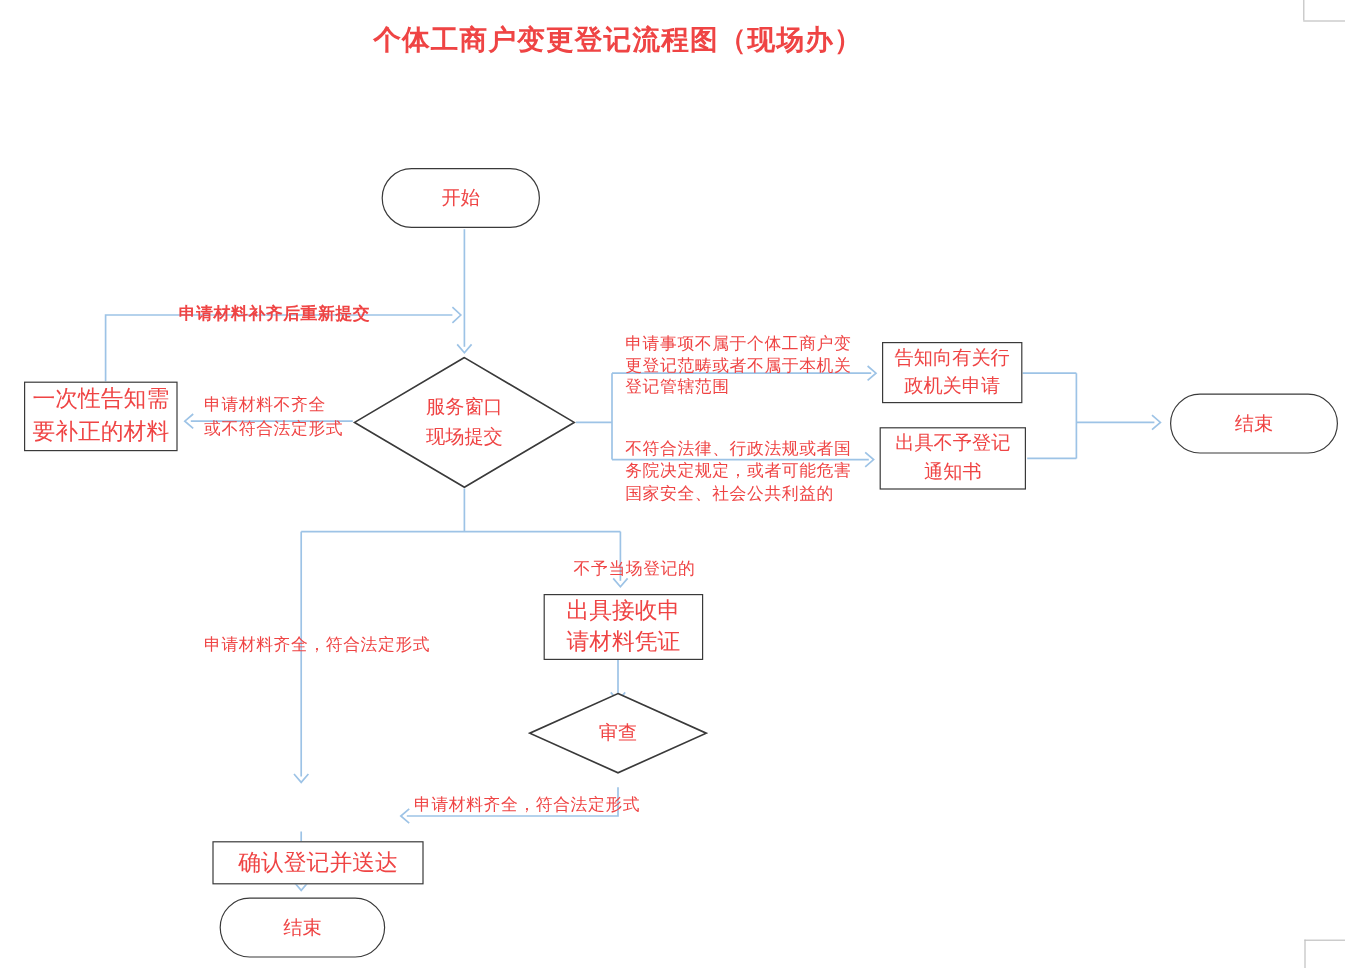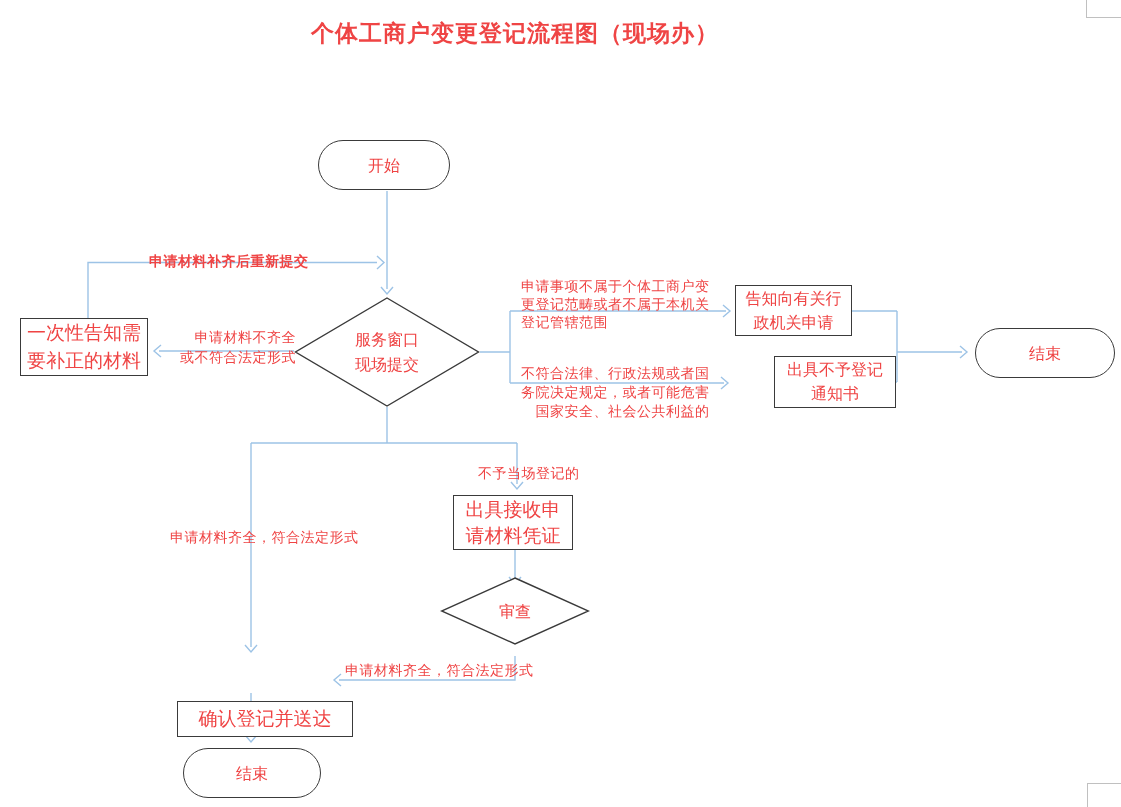--- a/index.html
+++ b/index.html
@@ -95,30 +95,30 @@
   <div class="shape rect fs19" style="left:20px;top:318px;width:128px;height:58px;line-height:28px;">
     <span>一次性告知需
 要补正的材料</span>
   </div>
 
   <div class="shape rect fs16" style="left:735px;top:285px;width:117px;height:51px;line-height:24px;">
     <span>告知向有关行
 政机关申请</span>
   </div>
 
-  <div class="shape rect fs16" style="left:733px;top:356px;width:122px;height:52px;line-height:24px;margin-left:41px;">
+  <div class="shape rect fs16" style="left:733px;top:356px;width:122px;height:52px;line-height:24px;">
     <span>出具不予登记
 通知书</span>
   </div>
 
   <div class="shape oval fs16" style="left:975px;top:328px;width:140px;height:50px;">
     <span>结束</span>
   </div>
 
-  <div class="shape rect fs19" style="left:453px;top:495px;width:120px;height:55px;line-height:26px;">
+  <div class="shape rect fs19" style="left:453px;top:495px;width:133px;height:55px;line-height:26px;">
     <span>出具接收申
 请材料凭证</span>
   </div>
 
   <div class="shape diamond fs16" style="left:440px;top:577px;width:150px;height:68px;">
     <svg width="150" height="68" viewBox="0 0 150 68">
       <polygon points="75,1 148.5,34 75,67 1.5,34" fill="#ffffff" stroke="#3a3a3a" stroke-width="1.4"></polygon>
     </svg>
     <span>审查</span>
   </div>
@@ -126,28 +126,28 @@
   <div class="shape rect fs19" style="left:177px;top:657px;width:176px;height:36px;margin-top:44px;">
     <span>确认登记并送达</span>
   </div>
 
   <div class="shape oval fs16" style="left:183px;top:748px;width:138px;height:50px;">
     <span>结束</span>
   </div>
 
   <div class="elabel" style="left:149px;top:252px;font-weight:bold;">申请材料补齐后重新提交</div>
 
-  <div class="elabel" style="left:170px;top:327px;width:126px;text-align:right;line-height:20px;">申请材料不齐全
+  <div class="elabel" style="left:170px;top:327px;width:126px;text-align:left;line-height:20px;">申请材料不齐全
 或不符合法定形式</div>
 
   <div class="elabel" style="left:521px;top:277px;line-height:18px;">申请事项不属于个体工商户变
 更登记范畴或者不属于本机关
 登记管辖范围</div>
 
-  <div class="elabel" style="left:521px;top:364px;line-height:19px;text-align:right;">不符合法律、行政法规或者国
+  <div class="elabel" style="left:521px;top:364px;line-height:19px;">不符合法律、行政法规或者国
 务院决定规定，或者可能危害
 国家安全、社会公共利益的</div>
 
   <div class="elabel" style="left:478px;top:464px;">不予当场登记的</div>
 
   <div class="elabel" style="left:170px;top:528px;">申请材料齐全，符合法定形式</div>
 
   <div class="elabel" style="left:345px;top:661px;">申请材料齐全，符合法定形式</div>
 
   <div class="mark" style="left:1086px;top:0;width:1px;height:17px;"></div>

